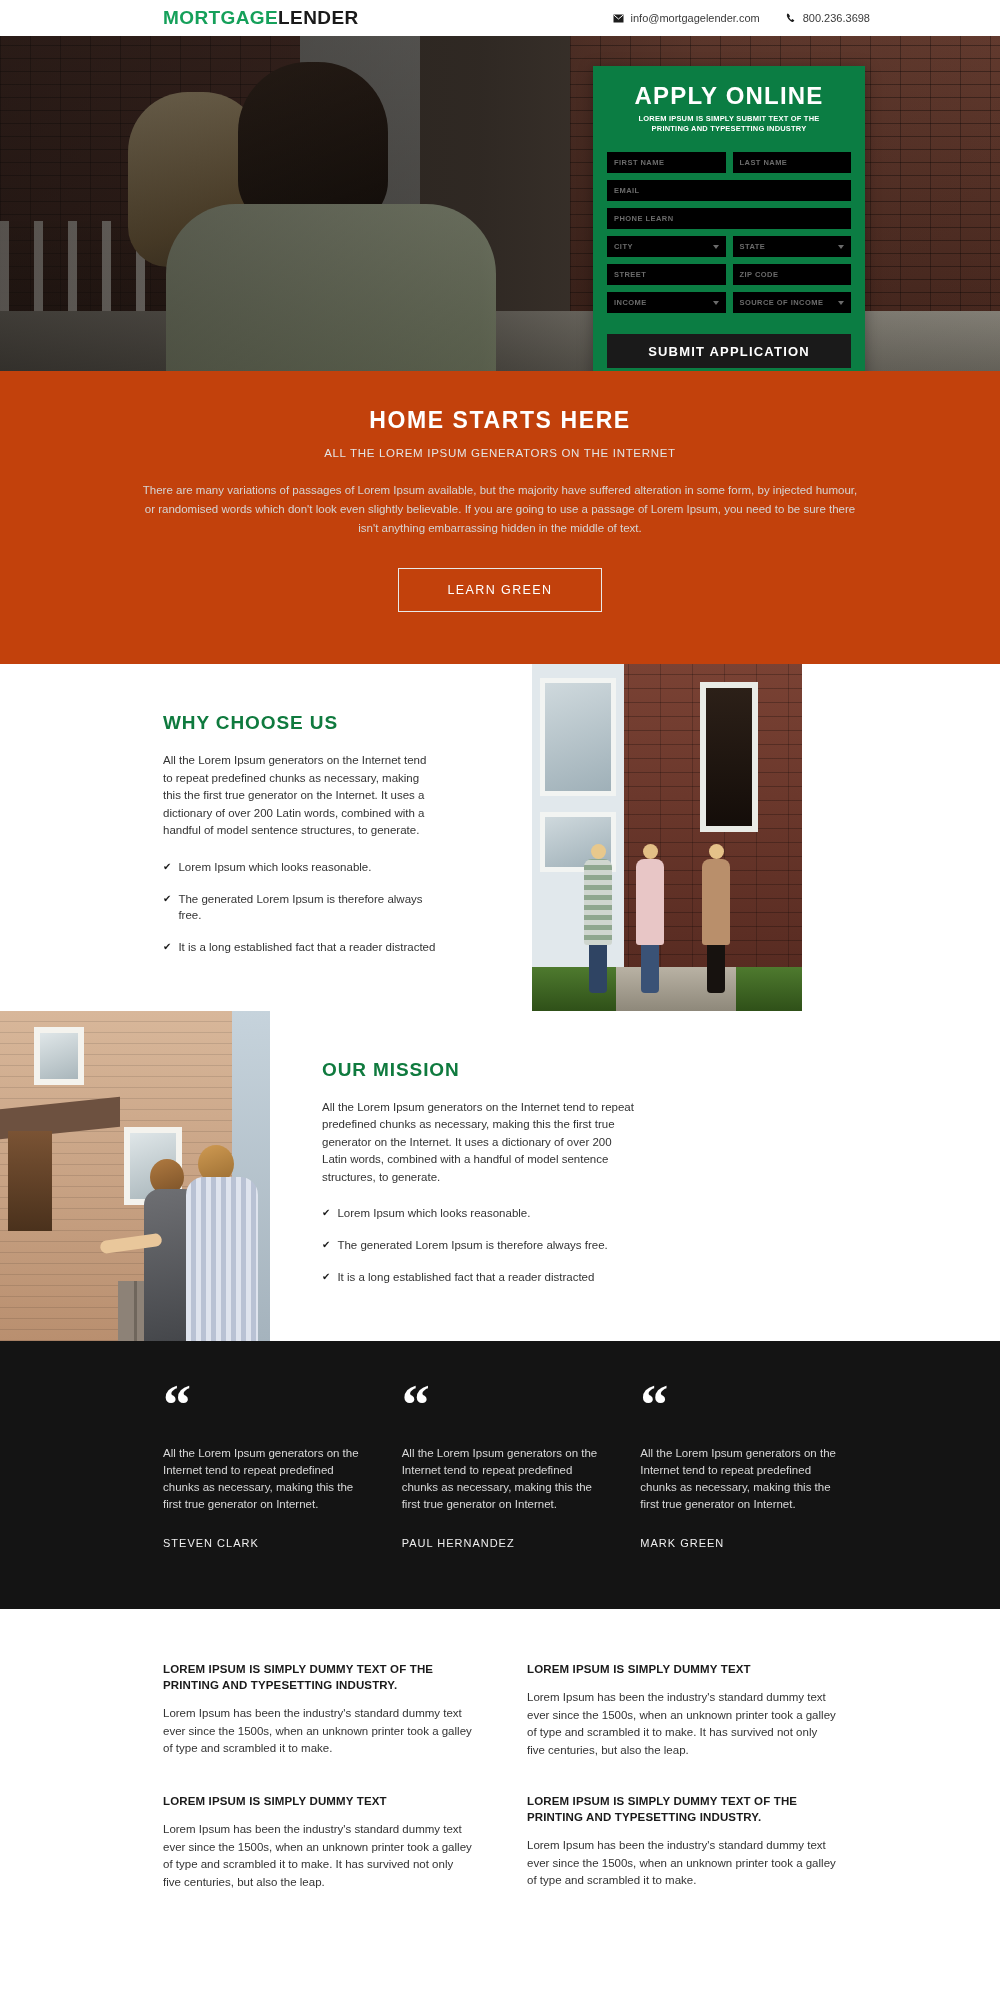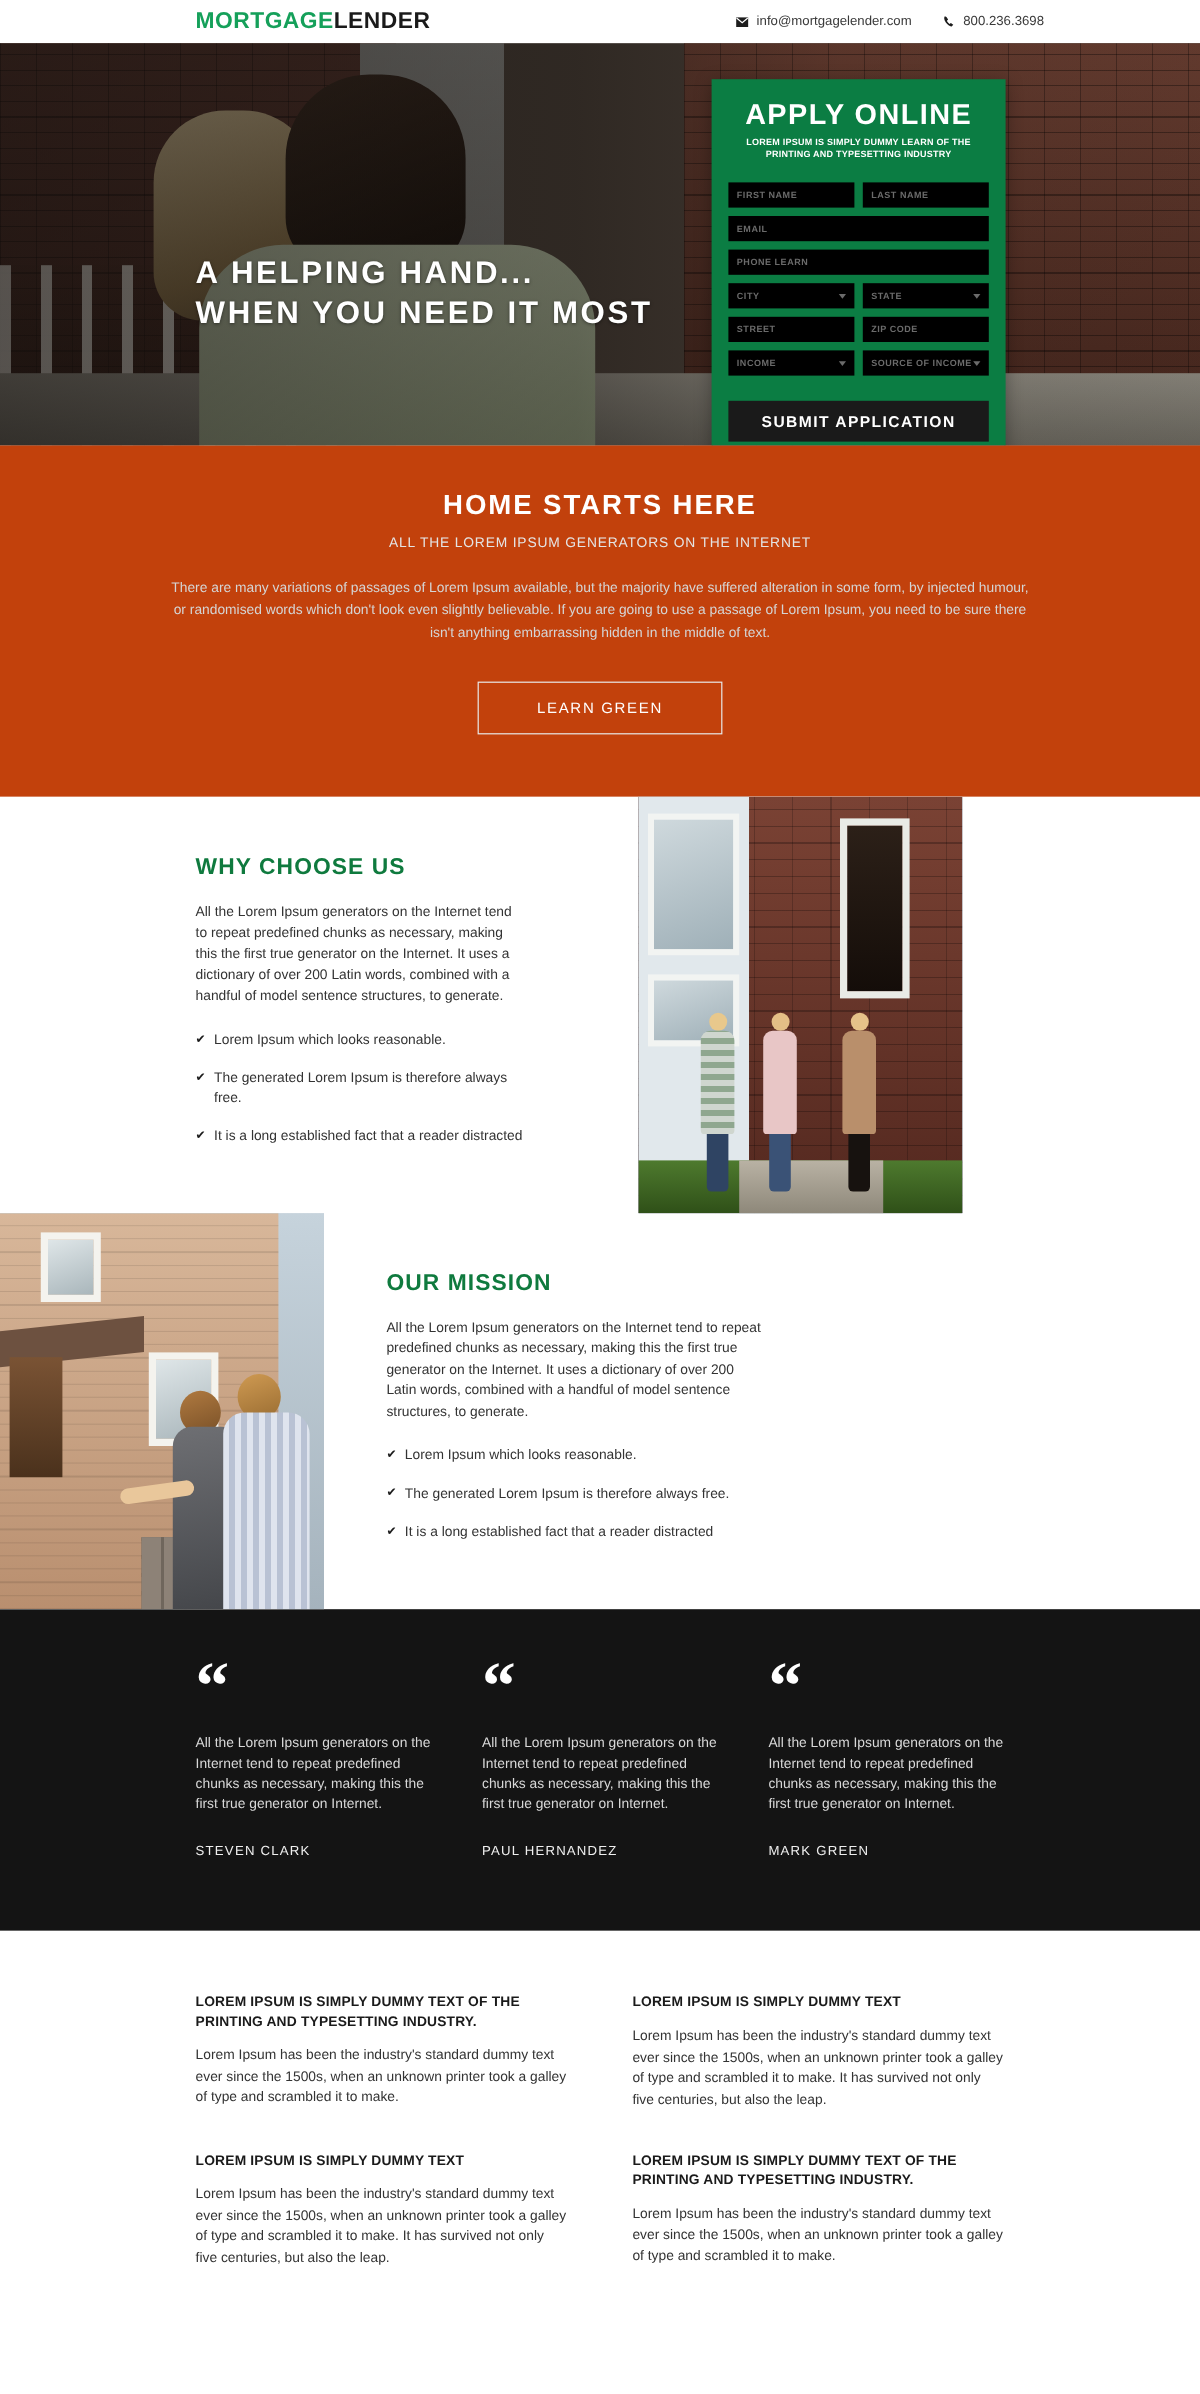--- a/index.html
+++ b/index.html
@@ -85,21 +85,21 @@
   }
   .hero-copy {
     position:absolute; left:163px; top:175px;
     color:#ffffff; font-weight:bold;
     font-size:26px; line-height:33px; letter-spacing:2.2px;
     text-shadow:0 1px 3px rgba(0,0,0,.45);
   }
 
   
   .apply {
-    position:absolute; left:593px; top:30px; width:245px;
+    position:absolute; left:593px; top:30px; width:272px;
     background:#0b7d43; padding:18px 14px 20px;
     box-shadow:0 3px 14px rgba(0,0,0,.35);
     z-index:5;
   }
   .apply h2 {
     color:#ffffff; text-align:center; font-size:24px; font-weight:bold;
     letter-spacing:1.2px; line-height:1;
   }
   .apply .sub {
     color:#ffffff; text-align:center; font-size:7.5px; font-weight:bold;
@@ -313,29 +313,25 @@
       <div class="bg-brickR"></div>
       <div class="bg-rail"></div>
       <div class="bg-ground"></div>
       <div class="bg-couple">
         <div class="head-blonde"></div>
         <div class="head-man"></div>
         <div class="body-man"></div>
       </div>
     </div>
     <div class="hero-shade"></div>
-    <div class="hero-copy">
-      <div>A HELPING HAND...</div>
-      <div>WHEN YOU NEED IT MOST</div>
-    </div>
 
     <div class="apply">
       <h2>APPLY ONLINE</h2>
       <div class="sub">
-        <div>LOREM IPSUM IS SIMPLY DUMMY LEARN OF THE</div>
+        <div>LOREM IPSUM IS SIMPLY SUBMIT TEXT OF THE</div>
         <div>PRINTING AND TYPESETTING INDUSTRY</div>
       </div>
       <div class="frm">
         <div class="row">
           <div class="fld">FIRST NAME</div>
           <div class="fld">LAST NAME</div>
         </div>
         <div class="row">
           <div class="fld">EMAIL</div>
         </div>

